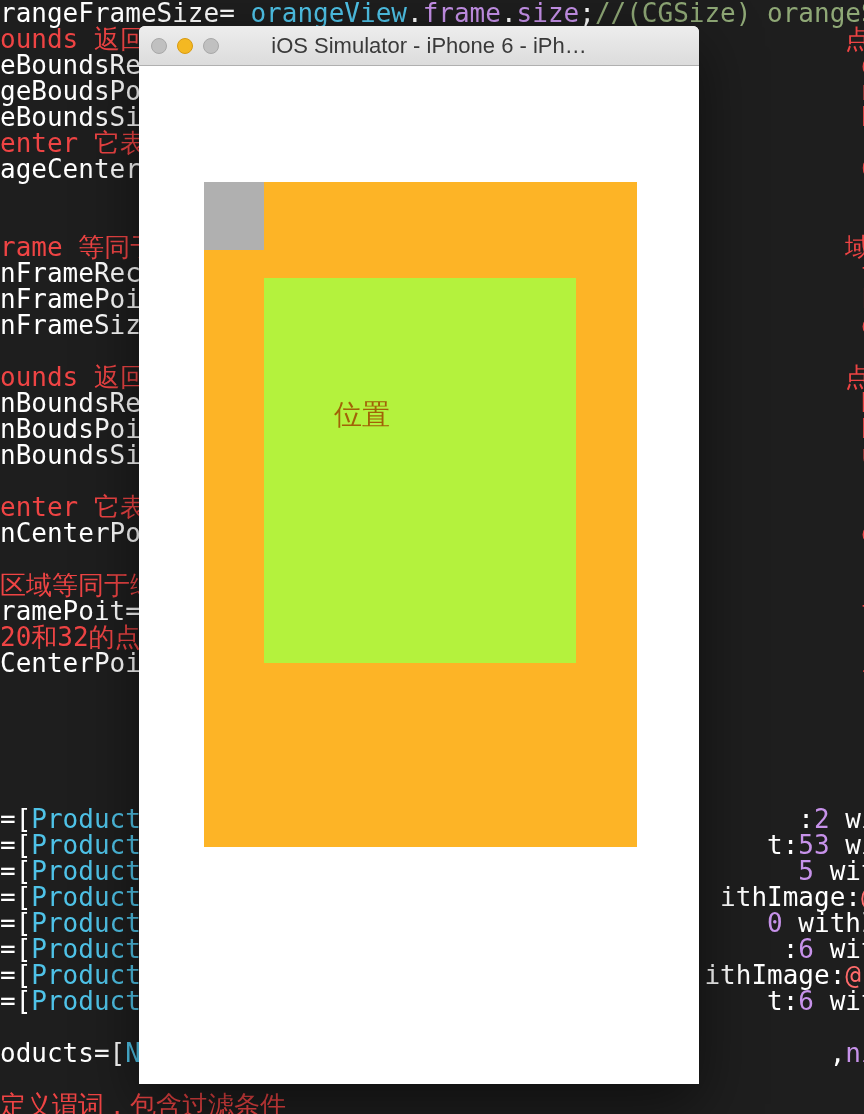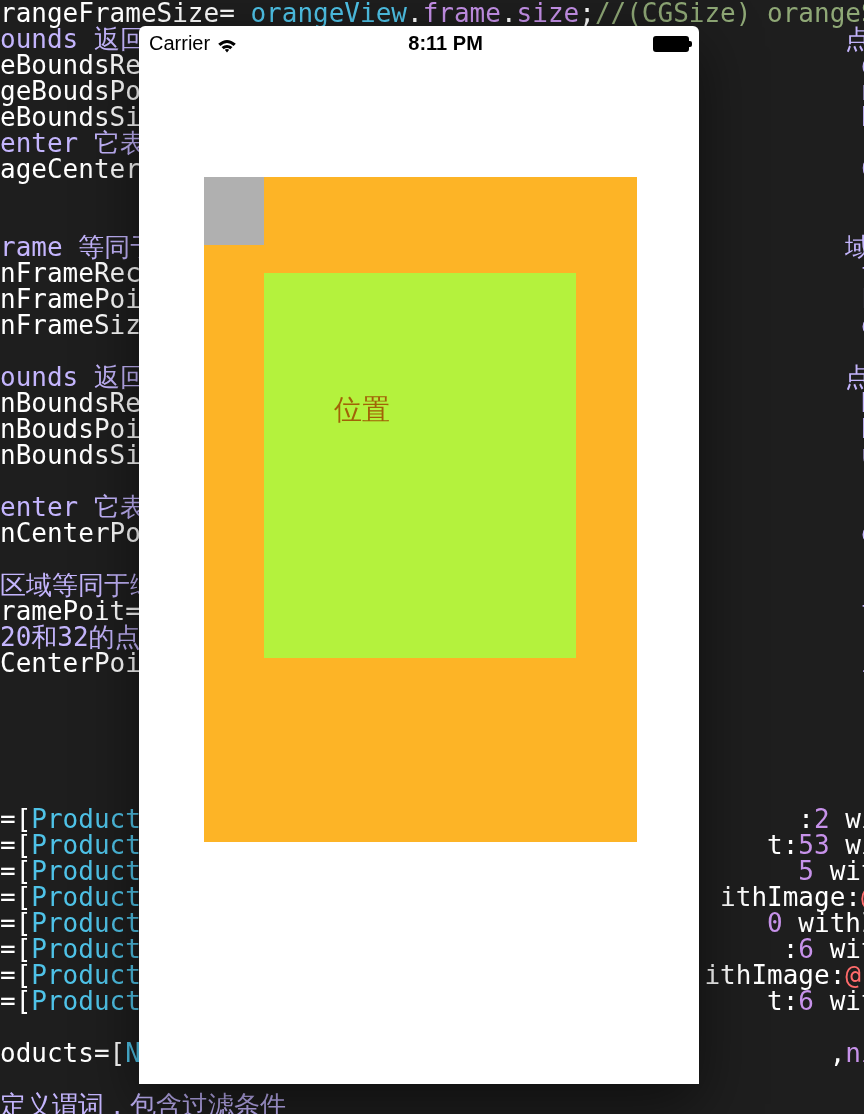--- a/index.html
+++ b/index.html
@@ -20,21 +20,21 @@
       left: 0;
       width: 100%;
       height: 100%;
       line-height: 26px;
       white-space: pre;
       color: #5fcf80;
       padding: 0;
     }
     .code-line { display: block; height: 26px; }
     .kw-white { color: #ffffff; }
-    .kw-green { color: #c4b5fd; }
+    .kw-green { color: #ef4444; }
     .kw-cyan { color: #4fc3e8; }
     .kw-purple { color: #c792ea; }
     .kw-red { color: #ff6b6b; }
     .kw-comment { color: #8fa876; }
     
     
     .sim-window {
       position: absolute;
       left: 139px;
       top: 26px;
@@ -167,35 +167,29 @@
       color: #a16207;
       font-weight: 400;
     }
   </style>
 </head>
 <body>
 
 <div class="code-bg" id="codeBg"><span class="code-line"><span class="kw-white">rangeFrameSize= </span><span class="kw-cyan">orangeView</span><span class="kw-white">.</span><span class="kw-purple">frame</span><span class="kw-white">.</span><span class="kw-purple">size</span><span class="kw-white">;</span><span class="kw-comment">//(CGSize) orangeSize = (wi</span></span><span class="code-line"><span class="kw-green">ounds </span><span class="kw-green">返回在</span><span>                                           </span><span class="kw-green">点point和大小S</span></span><span class="code-line"><span class="kw-white">eBoundsRect</span><span>                                            </span><span class="kw-green">dsRect = (ori</span></span><span class="code-line"><span class="kw-white">geBoudsPoit</span><span>                                            </span><span class="kw-green">ngeBoudsPoit</span></span><span class="code-line"><span class="kw-white">eBoundsSize</span><span>                                            </span><span class="kw-green">BoundsSize =</span></span><span class="code-line"><span class="kw-green">enter </span><span class="kw-green">它表示</span></span><span class="code-line"><span class="kw-white">ageCenterPo</span><span>                                            </span><span class="kw-green">CenterPoit =</span></span><span class="code-line"><span></span></span><span class="code-line"><span></span></span><span class="code-line"><span class="kw-green">rame </span><span class="kw-green">等同于</span><span>                                            </span><span class="kw-green">域CGRect，由点</span></span><span class="code-line"><span class="kw-white">nFrameRect=</span><span>                                            </span><span class="kw-green">t = (origin =</span></span><span class="code-line"><span class="kw-white">nFramePoit=</span><span>                                            </span><span class="kw-green">FramePoit = (x</span></span><span class="code-line"><span class="kw-white">nFrameSize=</span><span>                                            </span><span class="kw-green">eSize = (widt</span></span><span class="code-line"><span></span></span><span class="code-line"><span class="kw-green">ounds </span><span class="kw-green">返回在</span><span>                                           </span><span class="kw-green">点point和大小S</span></span><span class="code-line"><span class="kw-white">nBoundsRect</span><span>                                            </span><span class="kw-green">Rect = (orig</span></span><span class="code-line"><span class="kw-white">nBoudsPoit=</span><span>                                            </span><span class="kw-green">BoudsPoit = </span></span><span class="code-line"><span class="kw-white">nBoundsSize</span><span>                                            </span><span class="kw-green">undsSize = (w</span></span><span class="code-line"><span></span></span><span class="code-line"><span class="kw-green">enter </span><span class="kw-green">它表示</span></span><span class="code-line"><span class="kw-white">nCenterPoit</span><span>                                            </span><span class="kw-green">erPoit = (x =</span></span><span class="code-line"><span></span></span><span class="code-line"><span class="kw-green">区域等同于绿色</span></span><span class="code-line"><span class="kw-white">ramePoit=</span><span class="kw-cyan">_g</span><span>                                            </span><span class="kw-green">t = (width = </span></span><span class="code-line"><span class="kw-green">20和32的点</span></span><span class="code-line"><span class="kw-white">CenterPoit=</span><span>                                            </span><span class="kw-green">it = (x = 20</span></span><span class="code-line"><span></span></span><span class="code-line"><span></span></span><span class="code-line"><span></span></span><span class="code-line"><span></span></span><span class="code-line"><span></span></span><span class="code-line"><span class="kw-white">=[</span><span class="kw-cyan">Products</span><span>                                         </span><span class="kw-white">:</span><span class="kw-purple">2 </span><span class="kw-white">withImage</span></span><span class="code-line"><span class="kw-white">=[</span><span class="kw-cyan">Products</span><span>                                       </span><span class="kw-white">t:</span><span class="kw-purple">53 </span><span class="kw-white">withImage</span></span><span class="code-line"><span class="kw-white">=[</span><span class="kw-cyan">Products</span><span>                                         </span><span class="kw-purple">5 </span><span class="kw-white">withImage</span></span><span class="code-line"><span class="kw-white">=[</span><span class="kw-cyan">Products</span><span>                                    </span><span class="kw-white">ithImage:</span><span class="kw-red">@"gg</span></span><span class="code-line"><span class="kw-white">=[</span><span class="kw-cyan">Products</span><span>                                       </span><span class="kw-purple">0 </span><span class="kw-white">withImage</span></span><span class="code-line"><span class="kw-white">=[</span><span class="kw-cyan">Products</span><span>                                        </span><span class="kw-white">:</span><span class="kw-purple">6 </span><span class="kw-white">withImage</span></span><span class="code-line"><span class="kw-white">=[</span><span class="kw-cyan">Products</span><span>                                   </span><span class="kw-white">ithImage:</span><span class="kw-red">@"hsh</span></span><span class="code-line"><span class="kw-white">=[</span><span class="kw-cyan">Products</span><span>                                       </span><span class="kw-white">t:</span><span class="kw-purple">6 </span><span class="kw-white">withImage</span></span><span class="code-line"><span></span></span><span class="code-line"><span class="kw-white">oducts=[</span><span class="kw-cyan">NSA</span><span>                                          </span><span class="kw-white">,</span><span class="kw-purple">nil</span></span><span class="code-line"><span></span></span><span class="code-line"><span class="kw-green">定义谓词，包含过滤条件</span></span></div>
 
 <div class="sim-window">
+  <div class="titlebar">
+    <div class="traffic-lights">
+      <div class="tl tl-red"></div>
+      <div class="tl tl-yellow"></div>
+      <div class="tl tl-green"></div>
+    </div>
+    <div class="win-title">iOS Simulator - iPhone 6 - iPh…</div>
+  </div>
 
-  <div class="status-bar">
-    <div class="status-left">
-      <span>Carrier</span>
-      <span class="wifi-icon">
-        <svg viewBox="0 0 20 14">
-            <path d="M10 13 L12 10.5 Q10 9 8 10.5 Z M5 8 Q10 4 15 8 L13 10 Q10 7.5 7 10 Z M2 5 Q10 -2 18 5 L16 7 Q10 1.5 4 7 Z" fill="#000"></path>
-          </svg>
-      </span>
-    </div>
-    <div class="status-time">8:11 PM</div>
-    <div class="battery">
-      <div class="battery-fill"></div>
-    </div>
-  </div>
 
   <div class="phone-content">
     <div class="gray-box"></div>
     <div class="orange-strip"></div>
     <div class="orange-box"></div>
     <div class="green-box"></div>
     <div class="label">位置</div>
   </div>
 </div>
 

